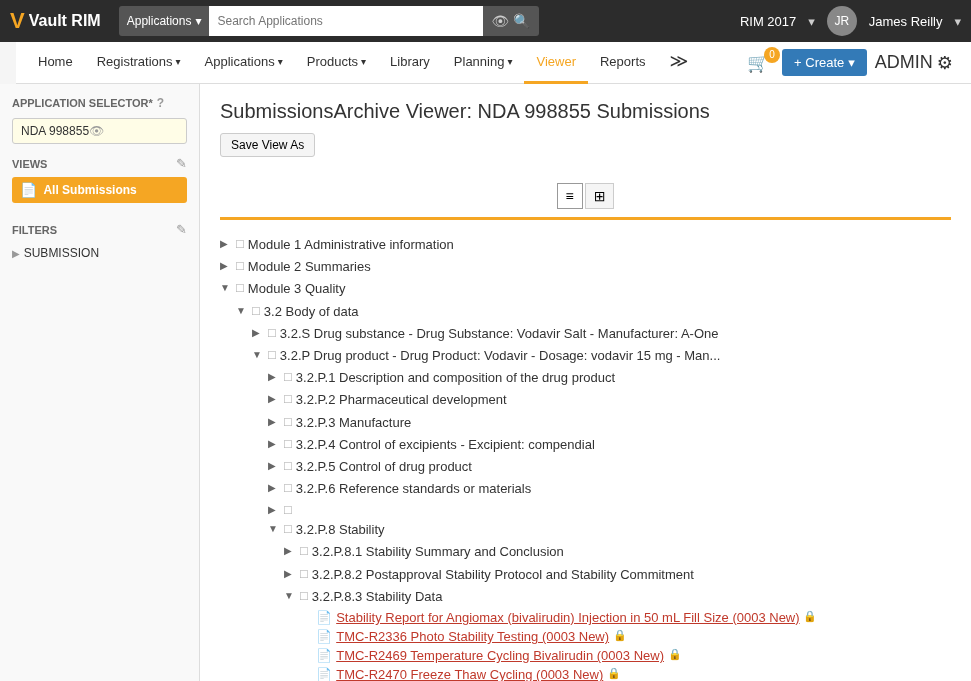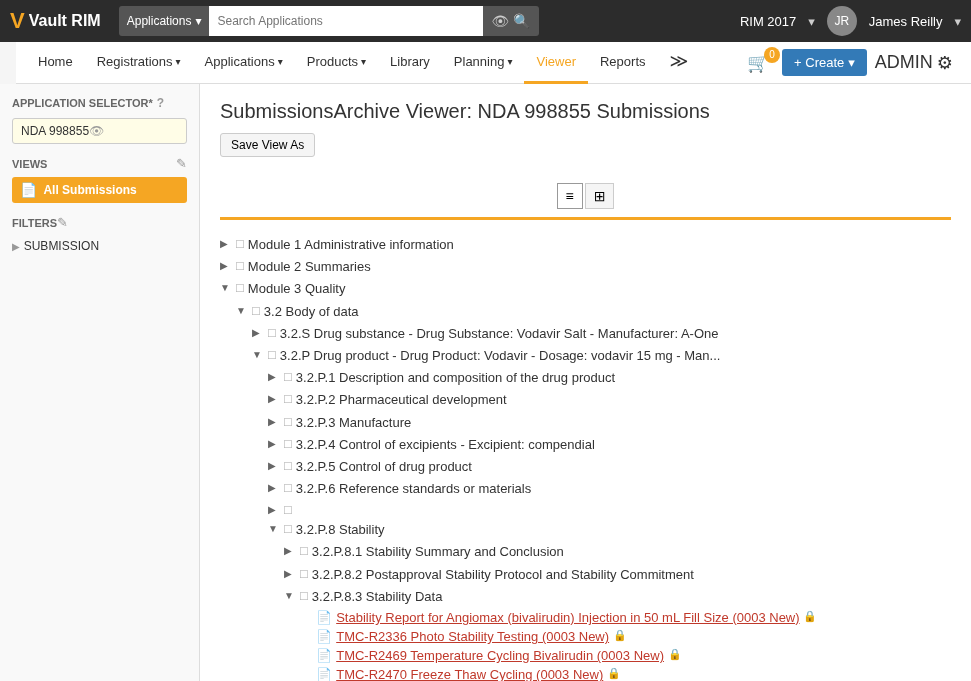--- a/index.html
+++ b/index.html
@@ -225,21 +225,22 @@
       margin-bottom: 2px;
       background: #f5a623;
       color: white;
       font-weight: bold;
       font-size: 12px;
     }
     .view-item-icon { font-size: 14px; }
     .filters-header {
       display: flex;
       align-items: center;
-      margin-top: 12px;
+      justify-content: space-between;
+      margin-top: 19px;
       margin-bottom: 6px;
     }
     .filters-title {
       font-size: 11px;
       font-weight: bold;
       color: #666;
       text-transform: uppercase;
     }
     .filter-item {
       display: flex;

